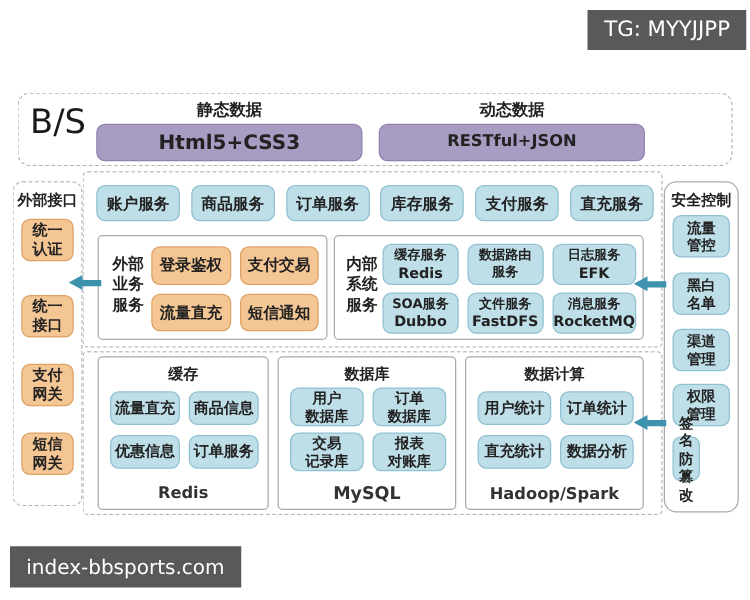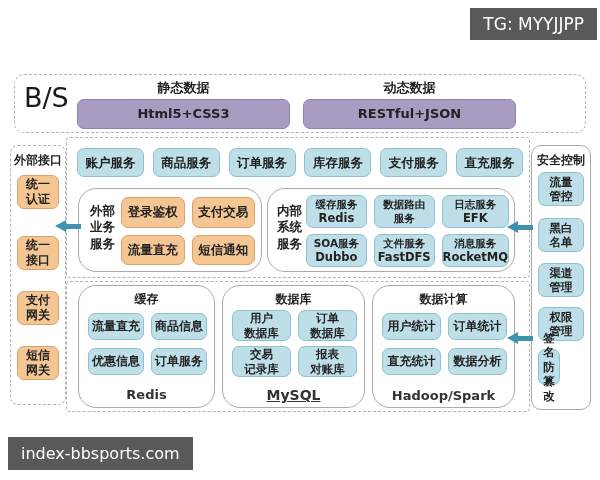--- a/index.html
+++ b/index.html
@@ -6,21 +6,21 @@
   body{
     width:600px;height:480px;position:relative;background:#ffffff;overflow:hidden;
     font-family:"DejaVu Sans","Liberation Sans",sans-serif;color:#222;
   }
   .abs{position:absolute;}
   .badge{
     background:#59595b;color:#fff;display:flex;align-items:center;
     padding:0 13px;box-sizing:border-box;
   }
   .dashedbox{border:1.5px dashed #b3b3b3;border-radius:10px;box-sizing:border-box;}
-  .group{border:1.5px solid #a9a9a9;border-radius:18px;box-sizing:border-box;background:#fff;}
+  .group{border:1.5px solid #a9a9a9;border-radius:4px;box-sizing:border-box;background:#fff;}
   .box{
     border-radius:7px;display:flex;flex-direction:column;align-items:center;justify-content:center;
     text-align:center;font-weight:600;color:#222;box-sizing:border-box;line-height:1.25;
   }
   .box-blue{background:#bedee8;border:1px solid #8fc1d1;}
   .box-orange{background:#f4c694;border:1px solid #dda266;}
   .box-purple{background:#a99cc3;border:1px solid #8f82b0;}
   .sec-title{font-weight:bold;font-size:13px;text-align:center;color:#222;}
   .col-title{font-weight:bold;font-size:12px;text-align:center;color:#222;}
   .grp-label{
@@ -48,21 +48,21 @@
 <div class="abs badge" style="top:437px;left:8px;height:33px;font-size:16px;">
   <span>index-bbsports.com</span>
 </div>
 
 <div class="abs dashedbox" style="left:66px;top:137px;width:464px;height:141px;border-radius:4px;"></div>
 <div class="abs dashedbox" style="left:66px;top:281px;width:464px;height:131px;border-radius:4px;"></div>
 
 <div class="abs dashedbox" style="left:14px;top:74px;width:572px;height:59px;"></div>
 <div class="abs" style="left:24px;top:82px;font-size:27px;color:#1a1a1a;">B/S</div>
 <div class="abs sec-title" style="left:77px;top:79px;width:213px;">静态数据</div>
-<div class="abs box box-purple" style="left:77px;top:99px;width:213px;height:30px;font-size:13px;">
+<div class="abs box box-purple" style="left:77px;top:99px;width:213px;height:30px;font-size:16px;">
   <span>Html5+CSS3</span>
 </div>
 <div class="abs sec-title" style="left:303px;top:79px;width:213px;">动态数据</div>
 <div class="abs box box-purple" style="left:303px;top:99px;width:213px;height:30px;font-size:13px;">
   <span>RESTful+JSON</span>
 </div>
 
 <div class="abs dashedbox" style="left:10px;top:145px;width:56px;height:260px;border-radius:8px;">
   <div class="col-title" style="margin-top:6px;">外部接口</div>
   <div class="abs box box-orange" style="left:6px;top:29px;width:42px;height:34px;font-size:12px;">
@@ -208,21 +208,21 @@
     </div>
     <div class="box box-blue" style="height:31px;font-size:11.5px;">
       <span class="l">交易</span>
       <span class="l">记录库</span>
     </div>
     <div class="box box-blue" style="height:31px;font-size:11.5px;">
       <span class="l">报表</span>
       <span class="l">对账库</span>
     </div>
   </div>
-  <div class="abs footer-label" style="left:0;right:0;bottom:4px;font-size:14px;text-decoration:underline;">MySQL</div>
+  <div class="abs footer-label" style="left:0;right:0;bottom:4px;font-size:14px;">MySQL</div>
 </div>
 
 <div class="abs group" style="left:372px;top:285px;width:143px;height:123px;">
   <div class="col-title" style="margin-top:5px;">数据计算</div>
   <div class="abs grid2" style="left:9px;top:27px;width:125px;column-gap:7px;row-gap:8px;">
     <div class="box box-blue" style="height:27px;font-size:12px;">
       <span>用户统计</span>
     </div>
     <div class="box box-blue" style="height:27px;font-size:12px;">
       <span>订单统计</span>

